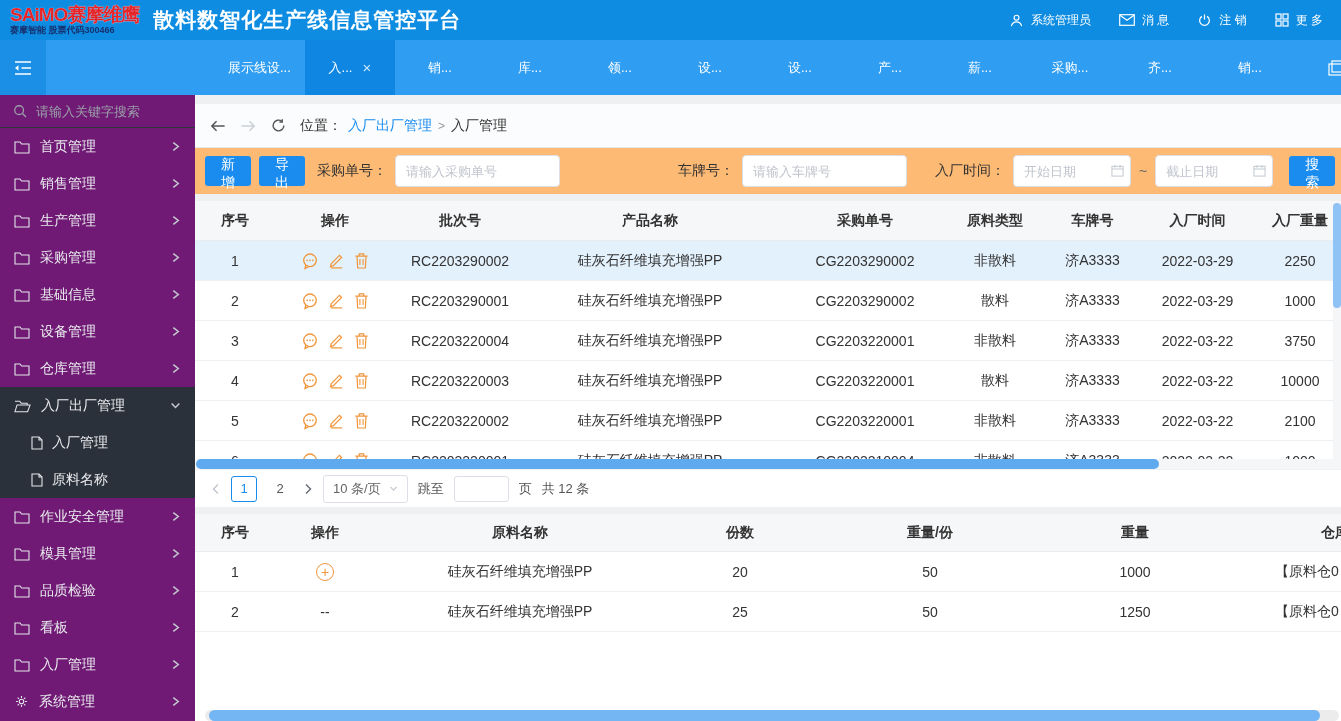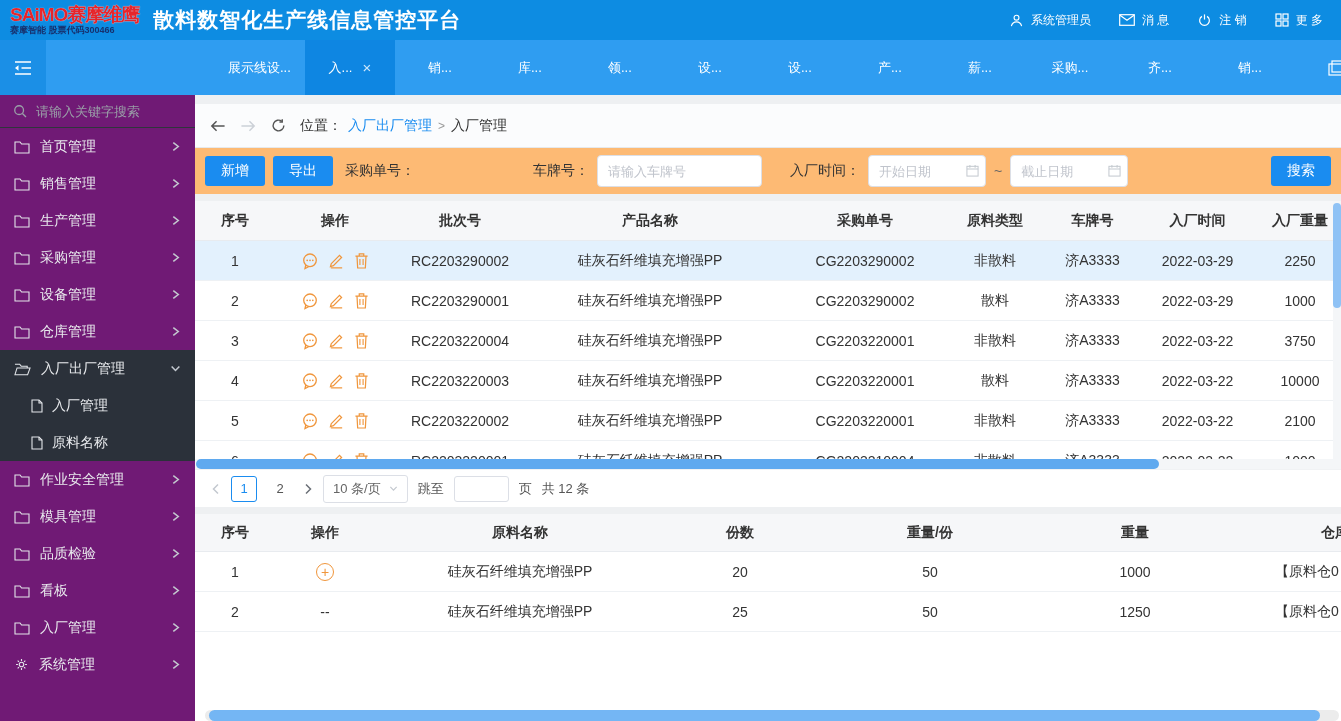--- a/index.html
+++ b/index.html
@@ -296,20 +296,33 @@
           </svg>
         </span>
         <span class="mi-label">采购管理</span>
         <span class="mi-chevron">
           <svg width="11" height="11" viewBox="0 0 10 10">
             <path d="M3 1.5L7.5 5 3 8.5" fill="none" stroke="#c3c8cf" stroke-width="1.4"></path>
           </svg>
         </span>
       </div>
 
+      <div class="menu-item">
+        <span>
+          <svg width="16" height="14" viewBox="0 0 16 14">
+            <path d="M1 2h5l1.6 2H15v9H1z" fill="none" stroke="#e3e6ea" stroke-width="1.1"></path>
+          </svg>
+        </span>
+        <span class="mi-label">基础信息</span>
+        <span class="mi-chevron">
+          <svg width="11" height="11" viewBox="0 0 10 10">
+            <path d="M3 1.5L7.5 5 3 8.5" fill="none" stroke="#c3c8cf" stroke-width="1.4"></path>
+          </svg>
+        </span>
+      </div>
 
       <div class="menu-item">
         <span>
           <svg width="16" height="14" viewBox="0 0 16 14">
             <path d="M1 2h5l1.6 2H15v9H1z" fill="none" stroke="#e3e6ea" stroke-width="1.1"></path>
           </svg>
         </span>
         <span class="mi-label">设备管理</span>
         <span class="mi-chevron">
           <svg width="11" height="11" viewBox="0 0 10 10">
@@ -477,20 +490,21 @@
         <span class="crumb-link">入厂出厂管理</span>
         <span class="crumb-sep">&gt;</span>
         <span>入厂管理</span>
       </div>
     </div>
 
     <div class="toolbar">
       <button class="btn">新增</button>
       <button class="btn">导出</button>
       <span class="fld-label">采购单号：</span>
+      <input class="tb-input" placeholder="请输入采购单号" style="">
       <span class="fld-label" style="margin-left:110px">车牌号：</span>
       <input class="tb-input" placeholder="请输入车牌号" style="">
       <span class="fld-label" style="margin-left:20px">入厂时间：</span>
       <span class="date-wrap">
         <input class="date-input" placeholder="开始日期" style="">
         <span class="cal">
             <svg width="13" height="13" viewBox="0 0 14 14">
               <rect x="1" y="2.5" width="12" height="10.5" fill="none" stroke="#c4c9cf" stroke-width="1.1"></rect>
               <path d="M1 5.5h12M4.2 1v3M9.8 1v3" stroke="#c4c9cf" stroke-width="1.1"></path>
             </svg>

